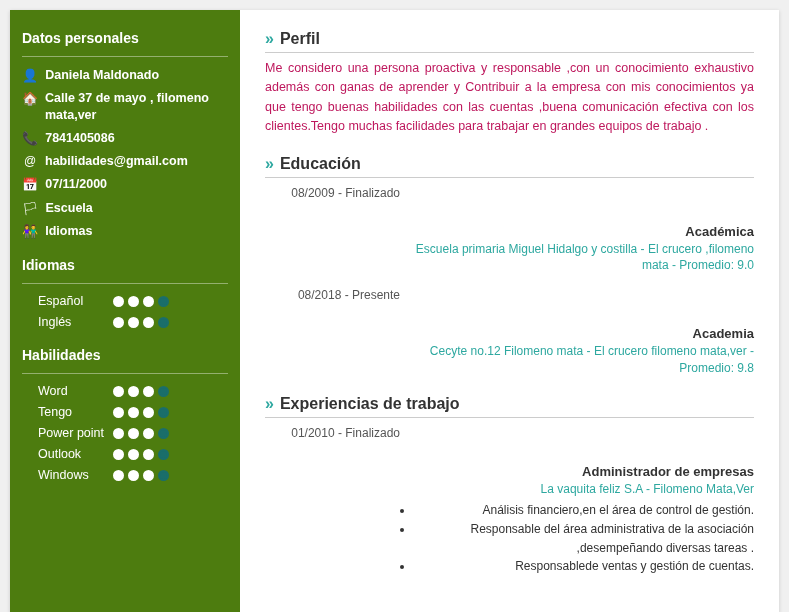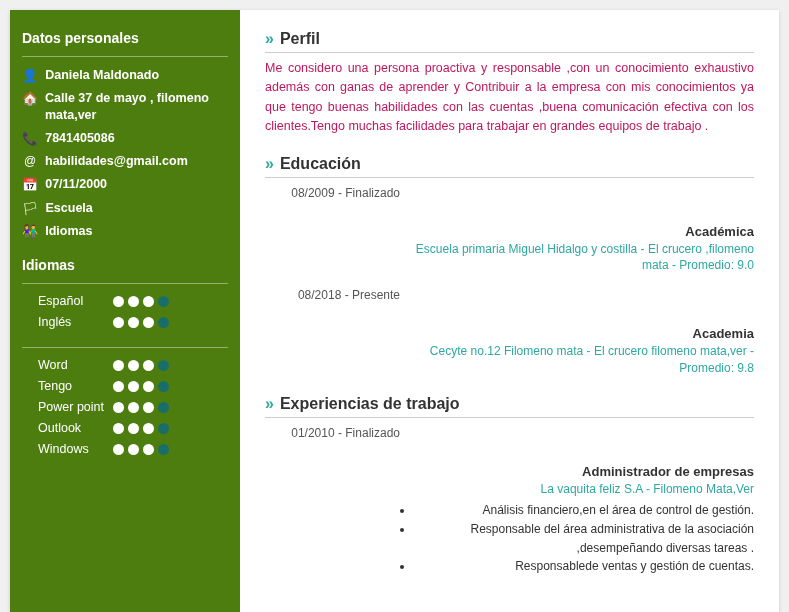--- a/index.html
+++ b/index.html
@@ -215,20 +215,21 @@
         <div class="dots">
           <div class="dot filled"></div>
           <div class="dot filled"></div>
           <div class="dot filled"></div>
           <div class="dot dark"></div>
         </div>
       </div>
     </div>
 
     <div class="section">
+      <div class="sidebar-section-title">Habilidades</div>
       <hr class="sidebar-divider">
       <div class="lang-skill-item">
         <span class="label">Word</span>
         <div class="dots">
           <div class="dot filled"></div>
           <div class="dot filled"></div>
           <div class="dot filled"></div>
           <div class="dot dark"></div>
         </div>
       </div>

